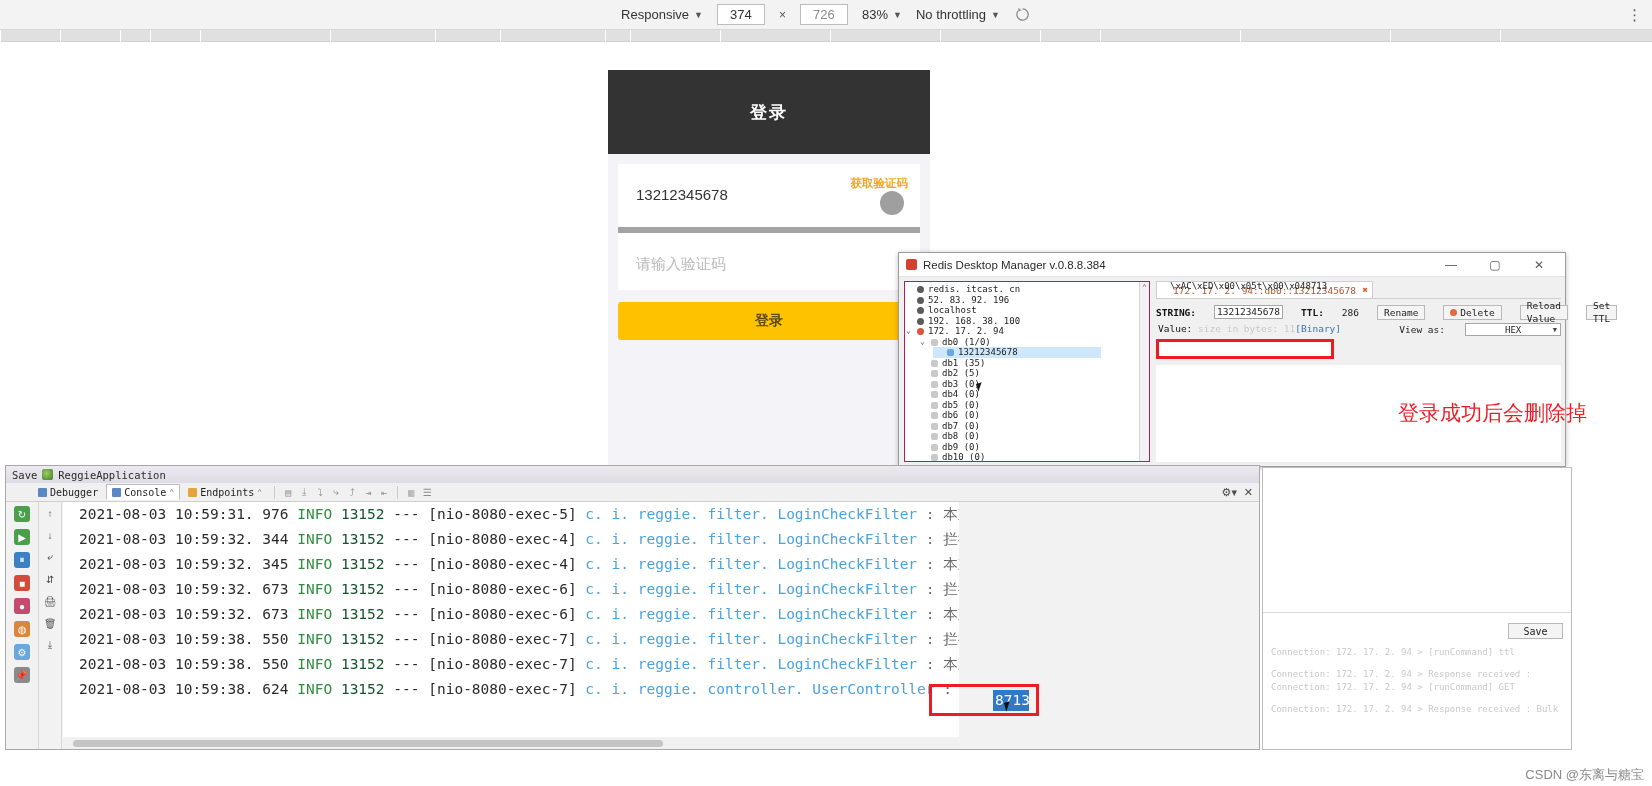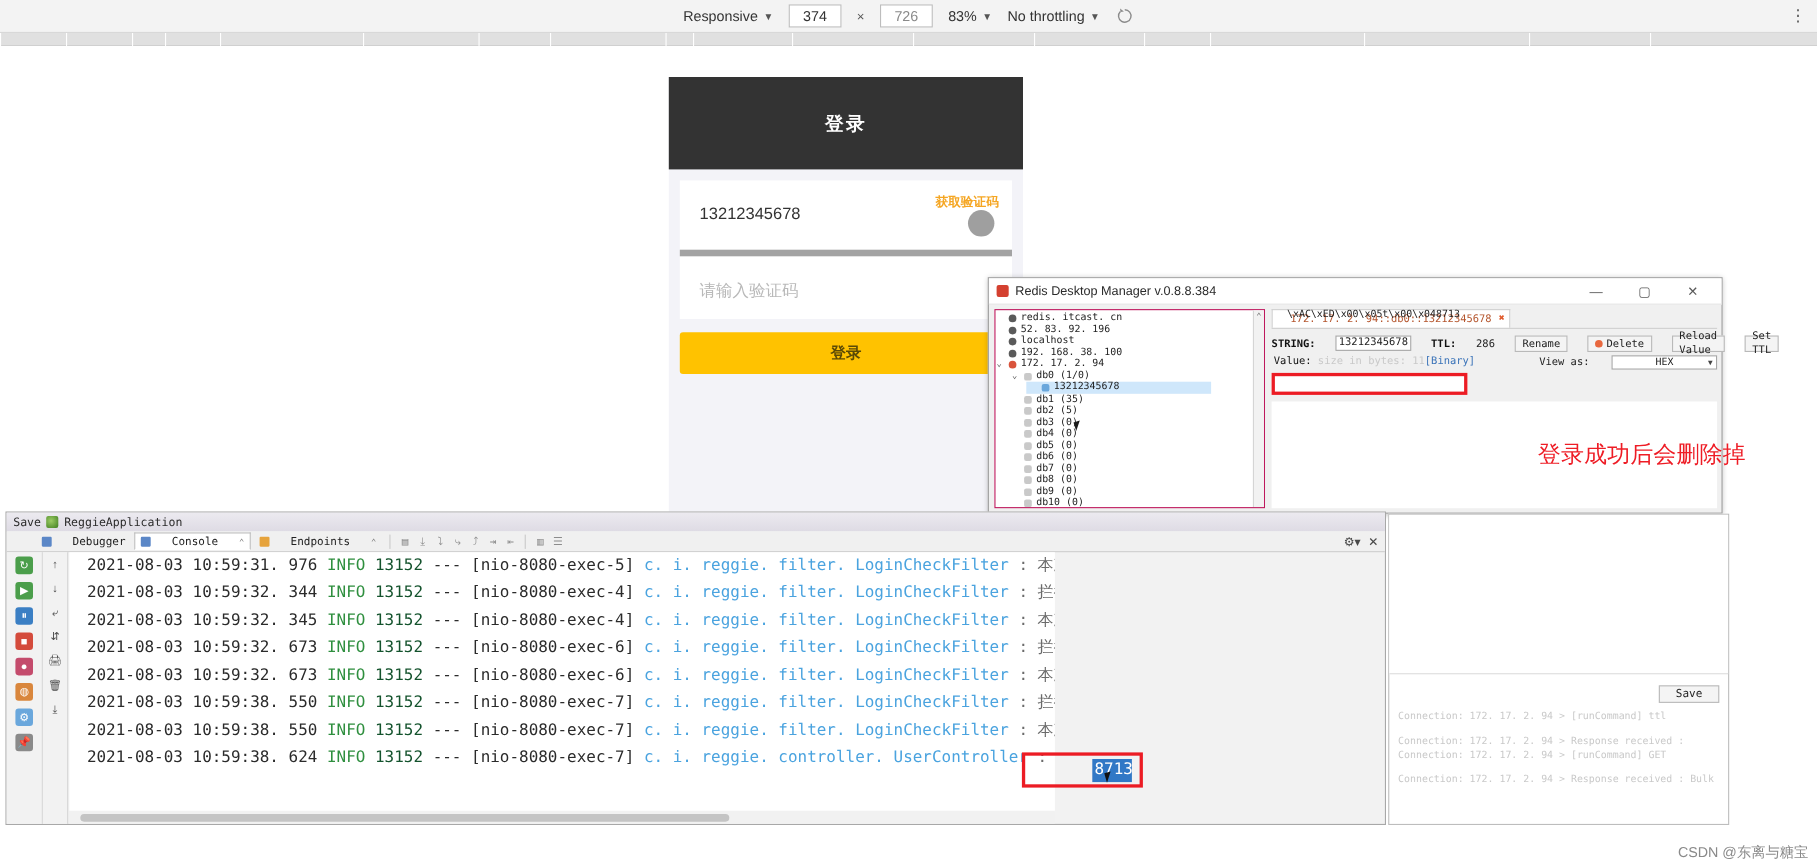--- a/index.html
+++ b/index.html
@@ -214,21 +214,21 @@
     width:11px; height:11px; border-radius:2px;
     background:radial-gradient(circle at 40% 40%, #9ccc65, #3f7d20);
   }
   #ide-tabsbar{
     position:absolute; left:0; top:17px; right:0; height:19px;
     background:#f0f0f0; border-bottom:1px solid #cfcfcf;
     display:flex; align-items:center; gap:2px; padding-left:26px;
     font-size:10px; font-family:"DejaVu Sans Mono", monospace;
   }
   .ide-tab{
-    height:16px; padding:0 5px; display:flex; align-items:center; gap:19px;
+    height:16px; padding:0 5px; display:flex; align-items:center; gap:3px;
     color:#222; cursor:pointer; border:1px solid transparent;
   }
   .ide-tab.active{ background:#fff; border:1px solid #bdbdbd; border-bottom-color:#fff; }
   .tab-ico{ width:9px; height:9px; border-radius:1px; background:#5b87c7; }
   .tab-ico.endpoints{ background:#e6a33c; }
   .pin{ font-size:8px; color:#777; }
   #tb-divider{ width:1px; height:13px; background:#cacaca; margin:0 4px; }
   .tb-ico{
     width:14px; height:14px; opacity:.55; display:flex; align-items:center;
     justify-content:center; font-size:10px; color:#3b3b3b; cursor:pointer;

